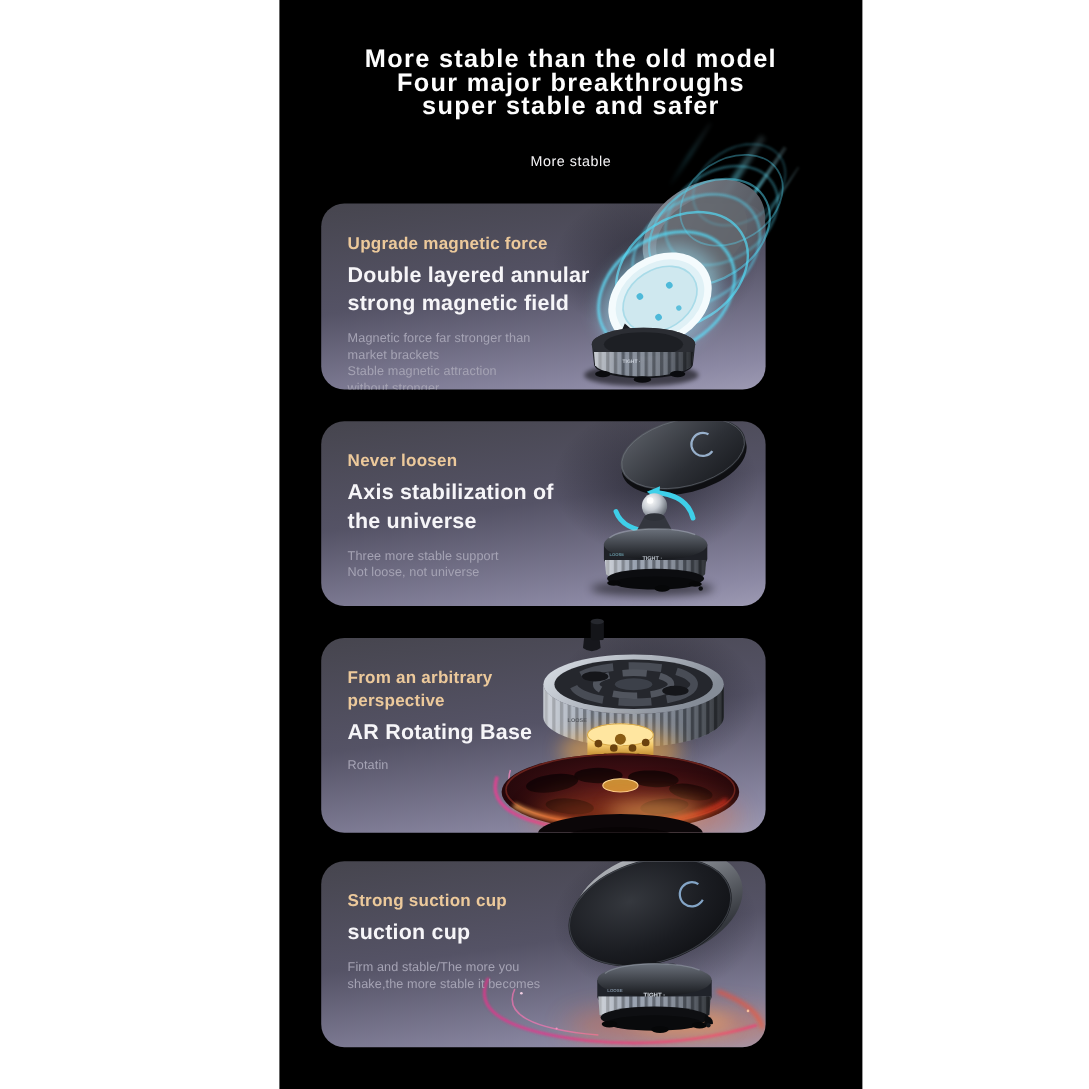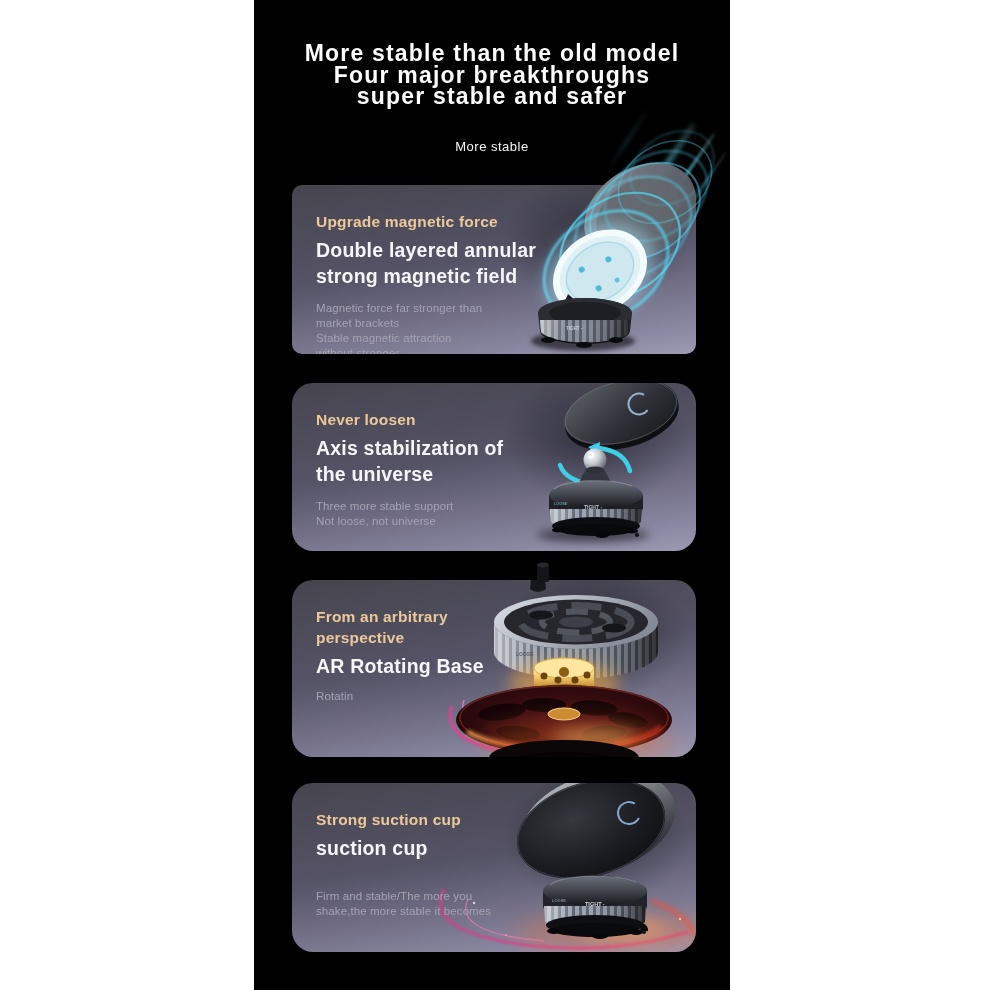--- a/index.html
+++ b/index.html
@@ -3,21 +3,21 @@
 <meta charset="utf-8">
 <style>
   html,body{margin:0;padding:0;}
   body{
     width:990px;height:990px;position:relative;
     background:#ffffff;
     font-family:"Liberation Sans","DejaVu Sans",sans-serif;
     overflow:hidden;
   }
   .canvas{
-    position:absolute;left:254px;top:0;width:476px;height:990px;
+    position:absolute;left:254px;top:0;width:530px;height:990px;
     background:#000000;overflow:hidden;
   }
   
   .main-title{
     position:absolute;top:43px;left:0;right:0;
     text-align:center;color:#fdfdfd;
     font-size:23px;line-height:21.5px;font-weight:700;letter-spacing:1.2px;
   }
   .section-label{
     position:absolute;top:139px;left:0;right:0;text-align:center;
@@ -27,37 +27,37 @@
   .card{
     position:absolute;left:38px;width:404px;border-radius:21px;
     background:linear-gradient(172deg,#46454e 0%,#555366 45%,#8b88a3 88%,#9d9ab3 100%);
     overflow:hidden;
   }
   .card::before{ 
     content:"";position:absolute;right:-30px;top:-40px;width:260px;height:190px;
     background:radial-gradient(closest-side,rgba(5,6,12,.42),rgba(5,6,12,0) 72%);
     pointer-events:none;
   }
-  .card.c1{top:185px;height:169px;border-radius:10px;}
+  .card.c1{top:185px;height:169px;}
   .card.c2{top:383px;height:168px;}
   .card.c3{top:580px;height:177px;}
   .card.c4{top:783px;height:169px;}
   .card-text{position:absolute;left:24px;top:26px;z-index:5;}
   .eyebrow{
     color:#ecc99b;font-size:15.5px;font-weight:700;line-height:21px;letter-spacing:.2px;
   }
   .card-title{
     margin-top:5px;color:#f6f5f8;font-size:19.5px;font-weight:700;
     line-height:26px;letter-spacing:.2px;
   }
   .card-desc{
     margin-top:12px;color:#a5a3b4;font-size:11.5px;line-height:15px;letter-spacing:.1px;
   }
   .c3 .card-desc{margin-top:10px;}
-  .c4 .card-desc{margin-top:28px;}
+  .c4 .card-desc{margin-top:12px;}
   
   .prod{position:absolute;pointer-events:none;}
   .in-card{right:0;top:0;}
   svg text{font-family:"Liberation Sans","DejaVu Sans",sans-serif;font-weight:700;}
 </style>
 </head>
 <body>
 
 <svg width="0" height="0" style="position:absolute" aria-hidden="true">
   <defs>

